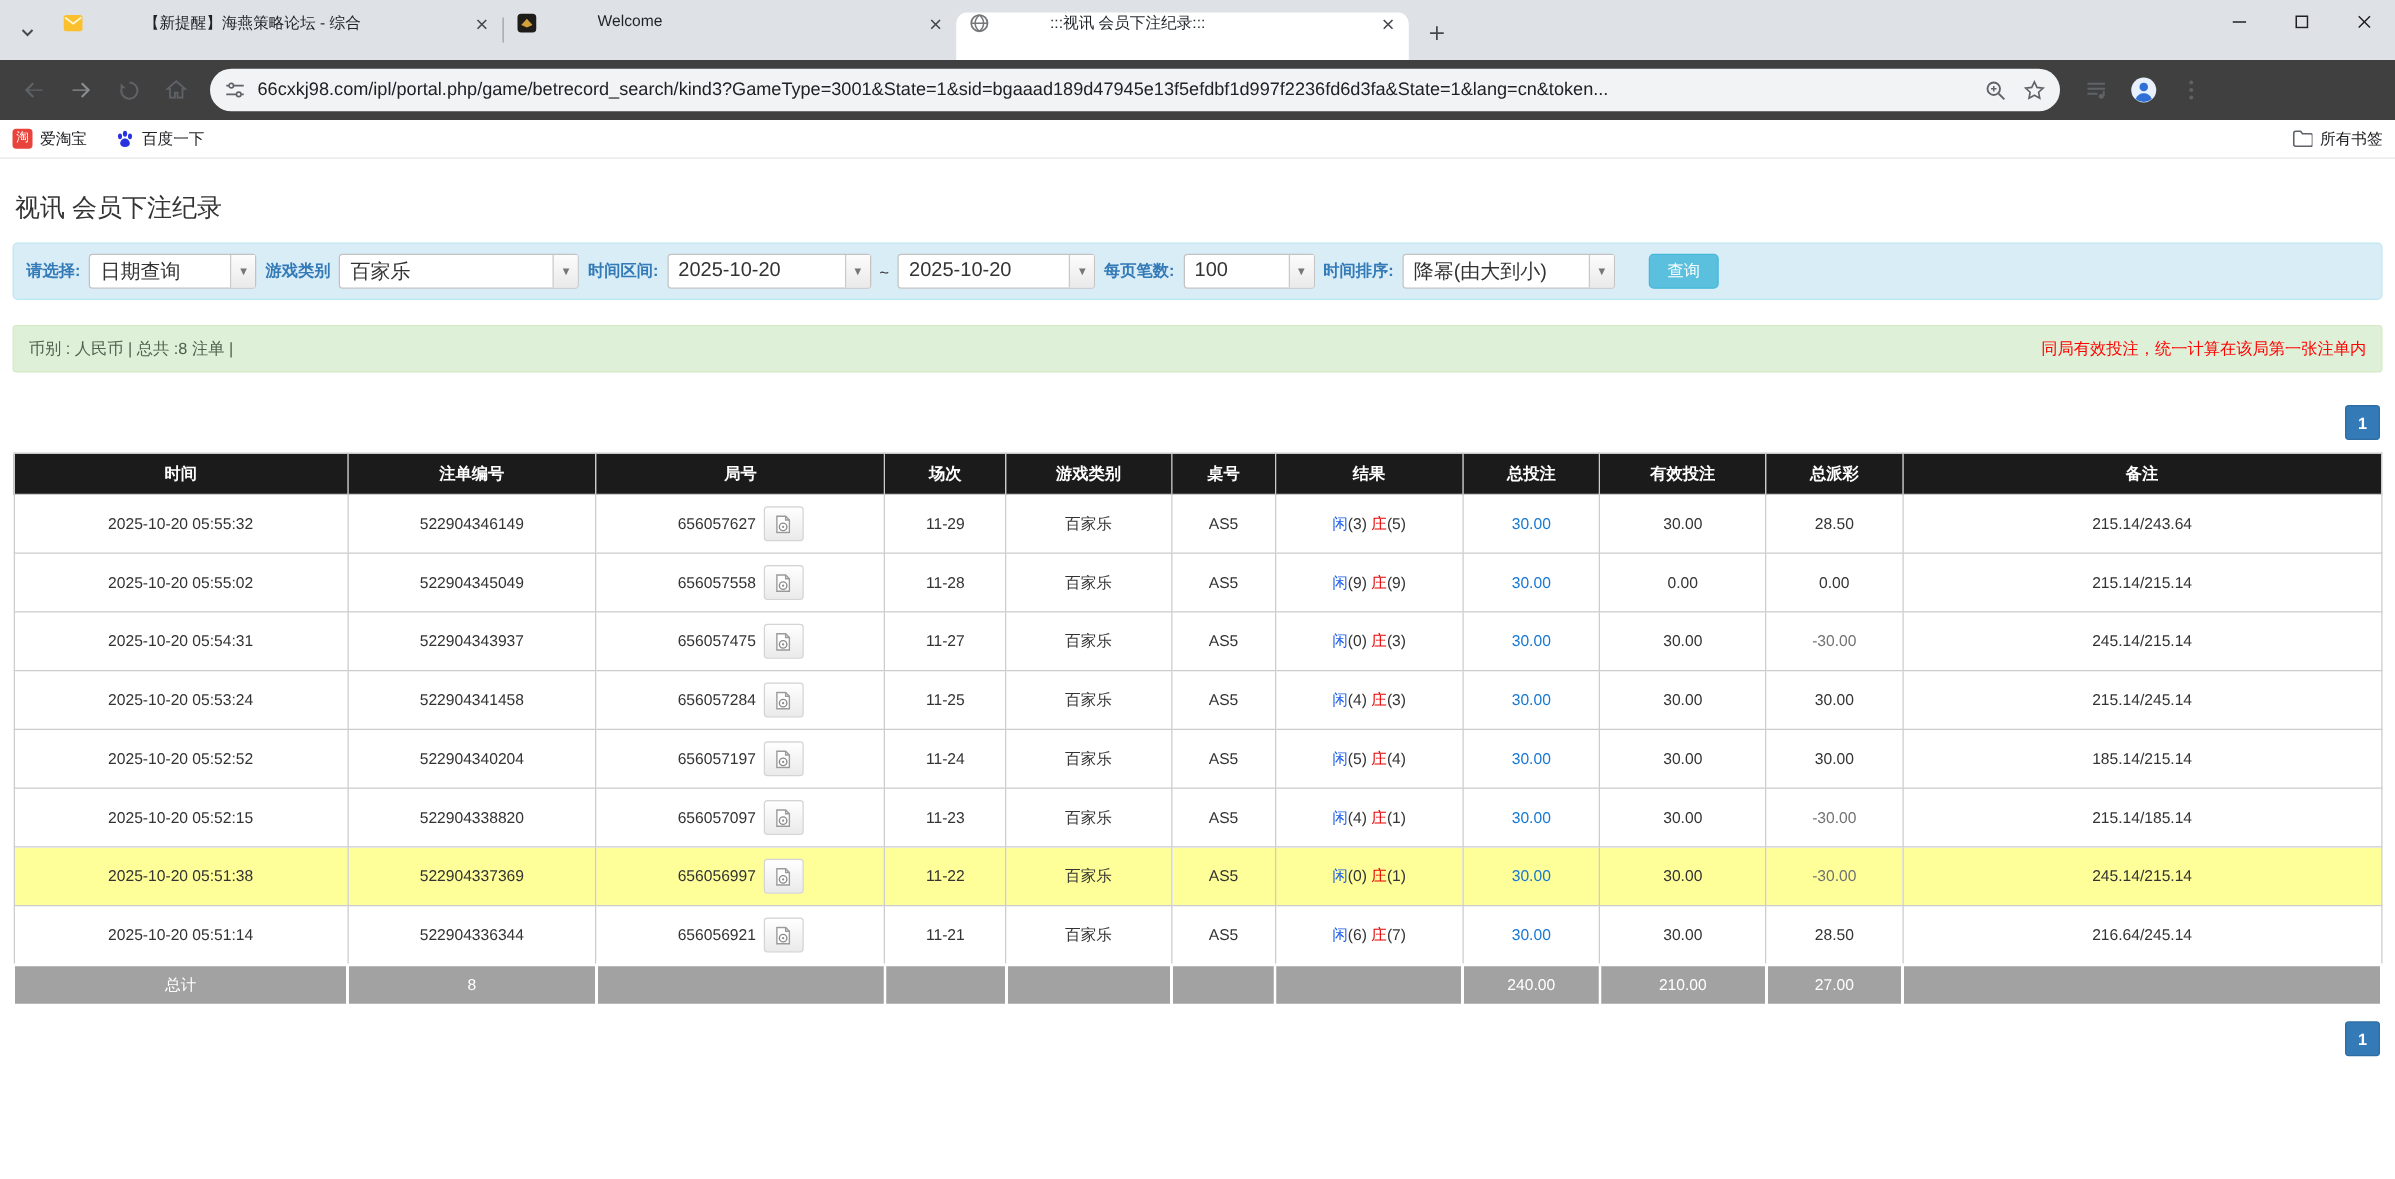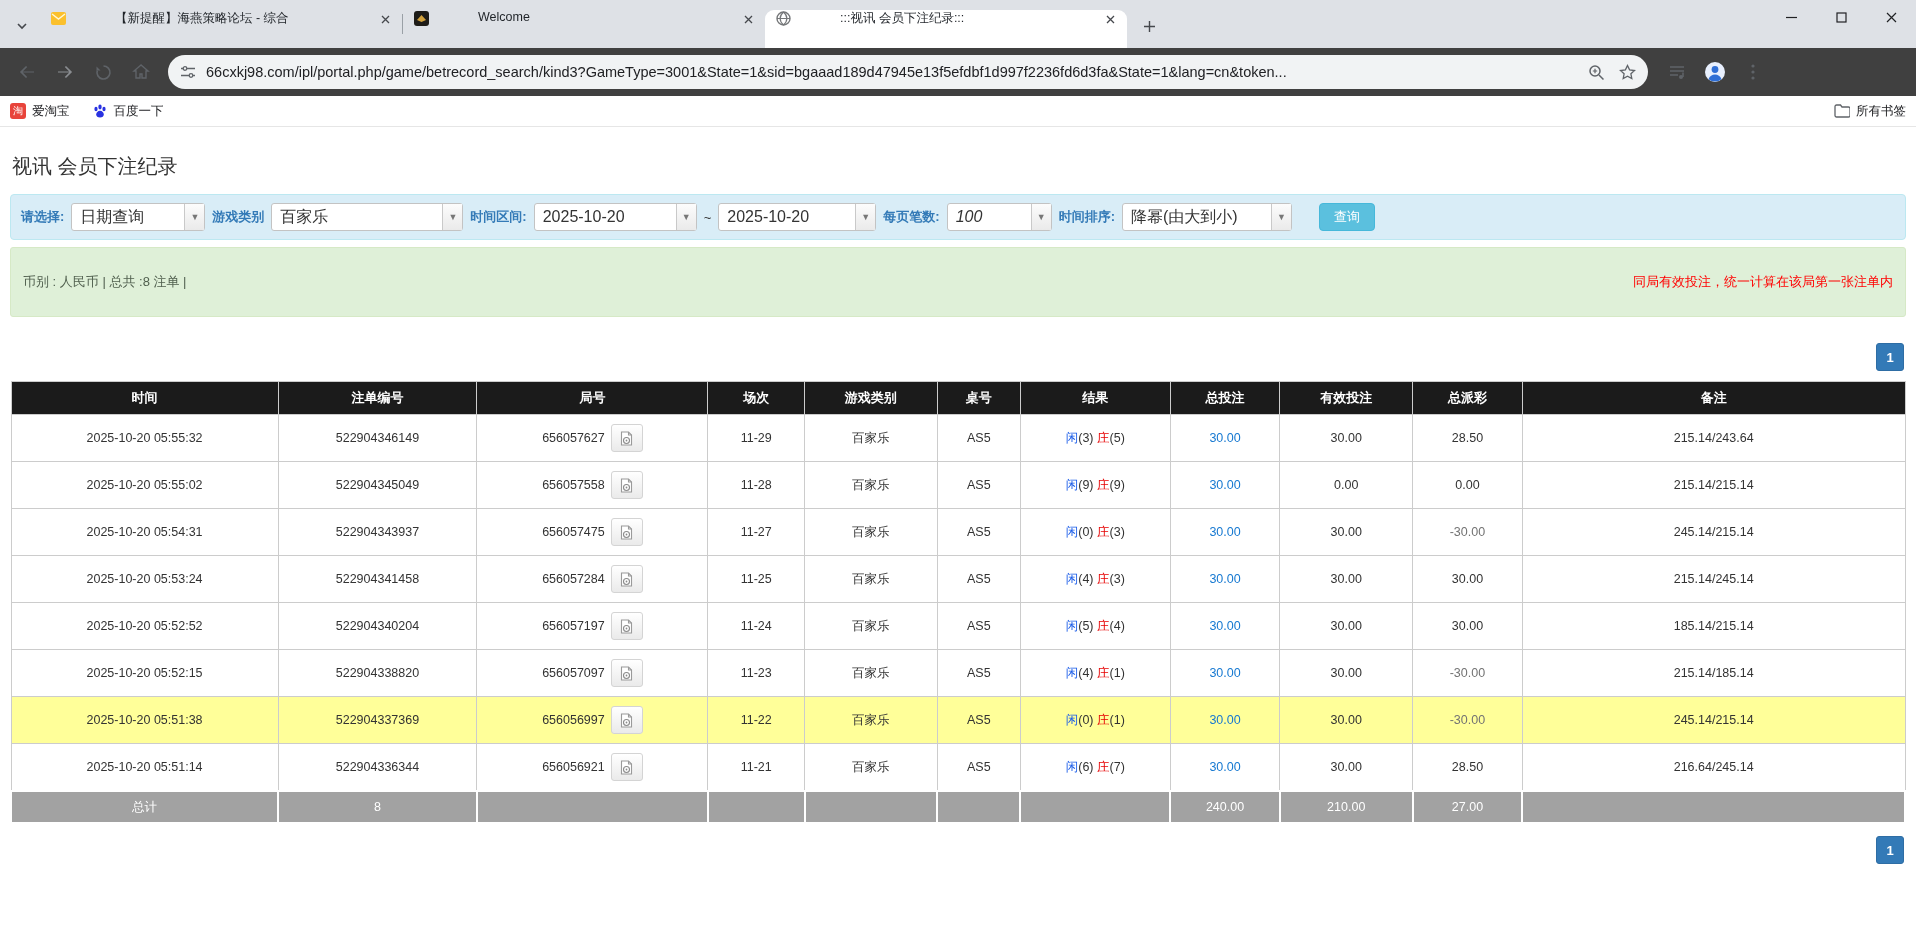--- a/index.html
+++ b/index.html
@@ -42,22 +42,22 @@
              align-items:center;gap:7px;}
   .f-label{color:#337ab7;font-weight:bold;font-size:13px;white-space:nowrap;}
   .combo{height:28px;background:#fff;border:1px solid #c3c3c3;border-radius:3px;display:flex;align-items:stretch;
          box-sizing:border-box;}
   .combo .c-text{padding:0 8px;font-size:16px;color:#333;display:flex;align-items:center;flex:1;white-space:nowrap;}
   .combo .c-arrow{width:19px;border-left:1px solid #c9c9c9;background:linear-gradient(#fcfcfc,#eaeaea);
                   display:flex;align-items:center;justify-content:center;color:#777;font-size:9px;}
   .tilde{font-size:13px;color:#333;}
   .btn-search{background:#5bc0de;color:#fff;border:1px solid #46b8da;border-radius:4px;height:28px;padding:0 14px;
               font-size:13px;display:flex;align-items:center;margin-left:20px;}
-  .statusbar{margin-top:7px;background:#dff0d8;border:1px solid #d6e9c6;border-radius:3px;height:36px;
-             display:flex;align-items:center;padding:16px 12px;font-size:13px;}
+  .statusbar{margin-top:20px;background:#dff0d8;border:1px solid #d6e9c6;border-radius:3px;height:36px;
+             display:flex;align-items:center;padding:0 12px;font-size:13px;}
   .status-left{color:#51604f;}
   .status-right{margin-left:auto;color:#ff0000;}
   .pager{display:flex;justify-content:flex-end;margin:26px 2px 10px 0;}
   .pager-btn{min-width:18px;height:20px;padding:3px 4px;background:#337ab7;border:1px solid #2e6da4;color:#fff;
              border-radius:3px;font-size:13px;font-weight:bold;display:flex;align-items:center;justify-content:center;}
   table.bets{width:100%;border-collapse:collapse;table-layout:fixed;}
   table.bets th{background:#1b1b1b;color:#fff;font-size:13px;font-weight:bold;height:30px;border:1px solid #cccccc;
                 text-align:center;}
   table.bets td{border:1px solid #ccc;height:44px;text-align:center;font-size:12.5px;color:#333;background:#fff;
                 overflow:hidden;}
@@ -276,21 +276,21 @@
         <span class="c-text">2025-10-20</span>
         <span class="c-arrow">▼</span>
       </div>
       <span class="tilde">~</span>
       <div class="combo" style="width:158px;">
         <span class="c-text">2025-10-20</span>
         <span class="c-arrow">▼</span>
       </div>
 
       <span class="f-label">每页笔数:</span>
-      <div class="combo" style="width:105px;font-style:italic;">
+      <div class="combo" style="width:105px;">
         <span class="c-text">100</span>
         <span class="c-arrow">▼</span>
       </div>
 
       <span class="f-label">时间排序:</span>
       <div class="combo" style="width:170px;">
         <span class="c-text">降幂(由大到小)</span>
         <span class="c-arrow">▼</span>
       </div>
 

